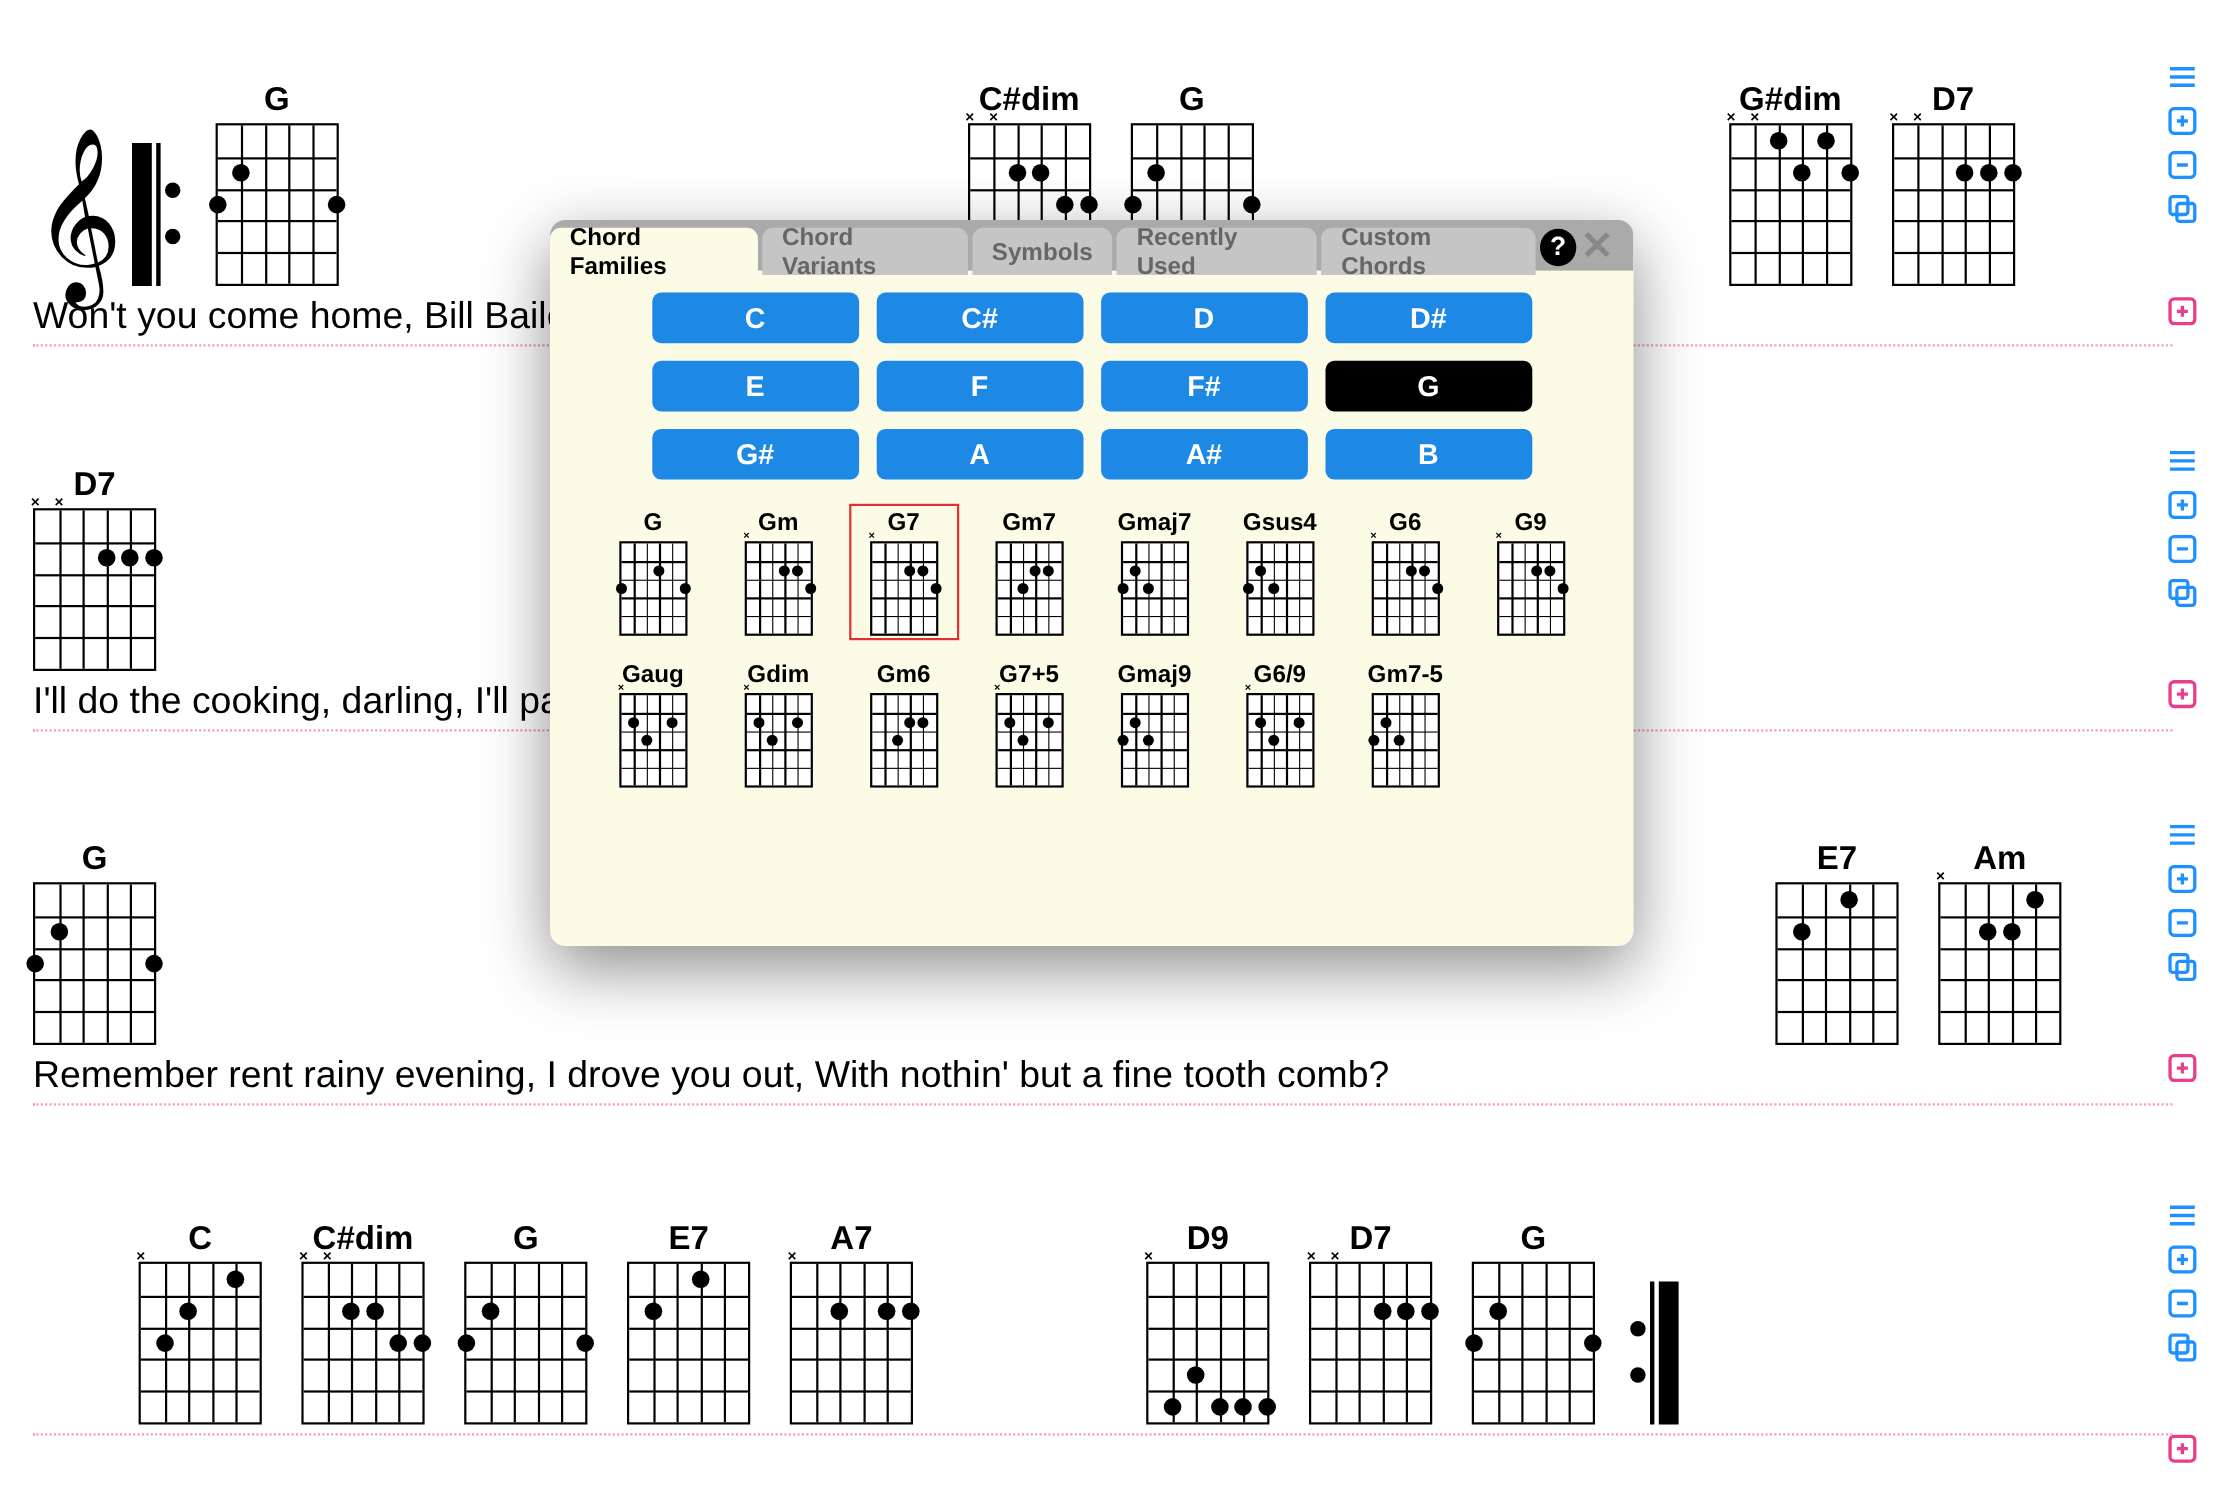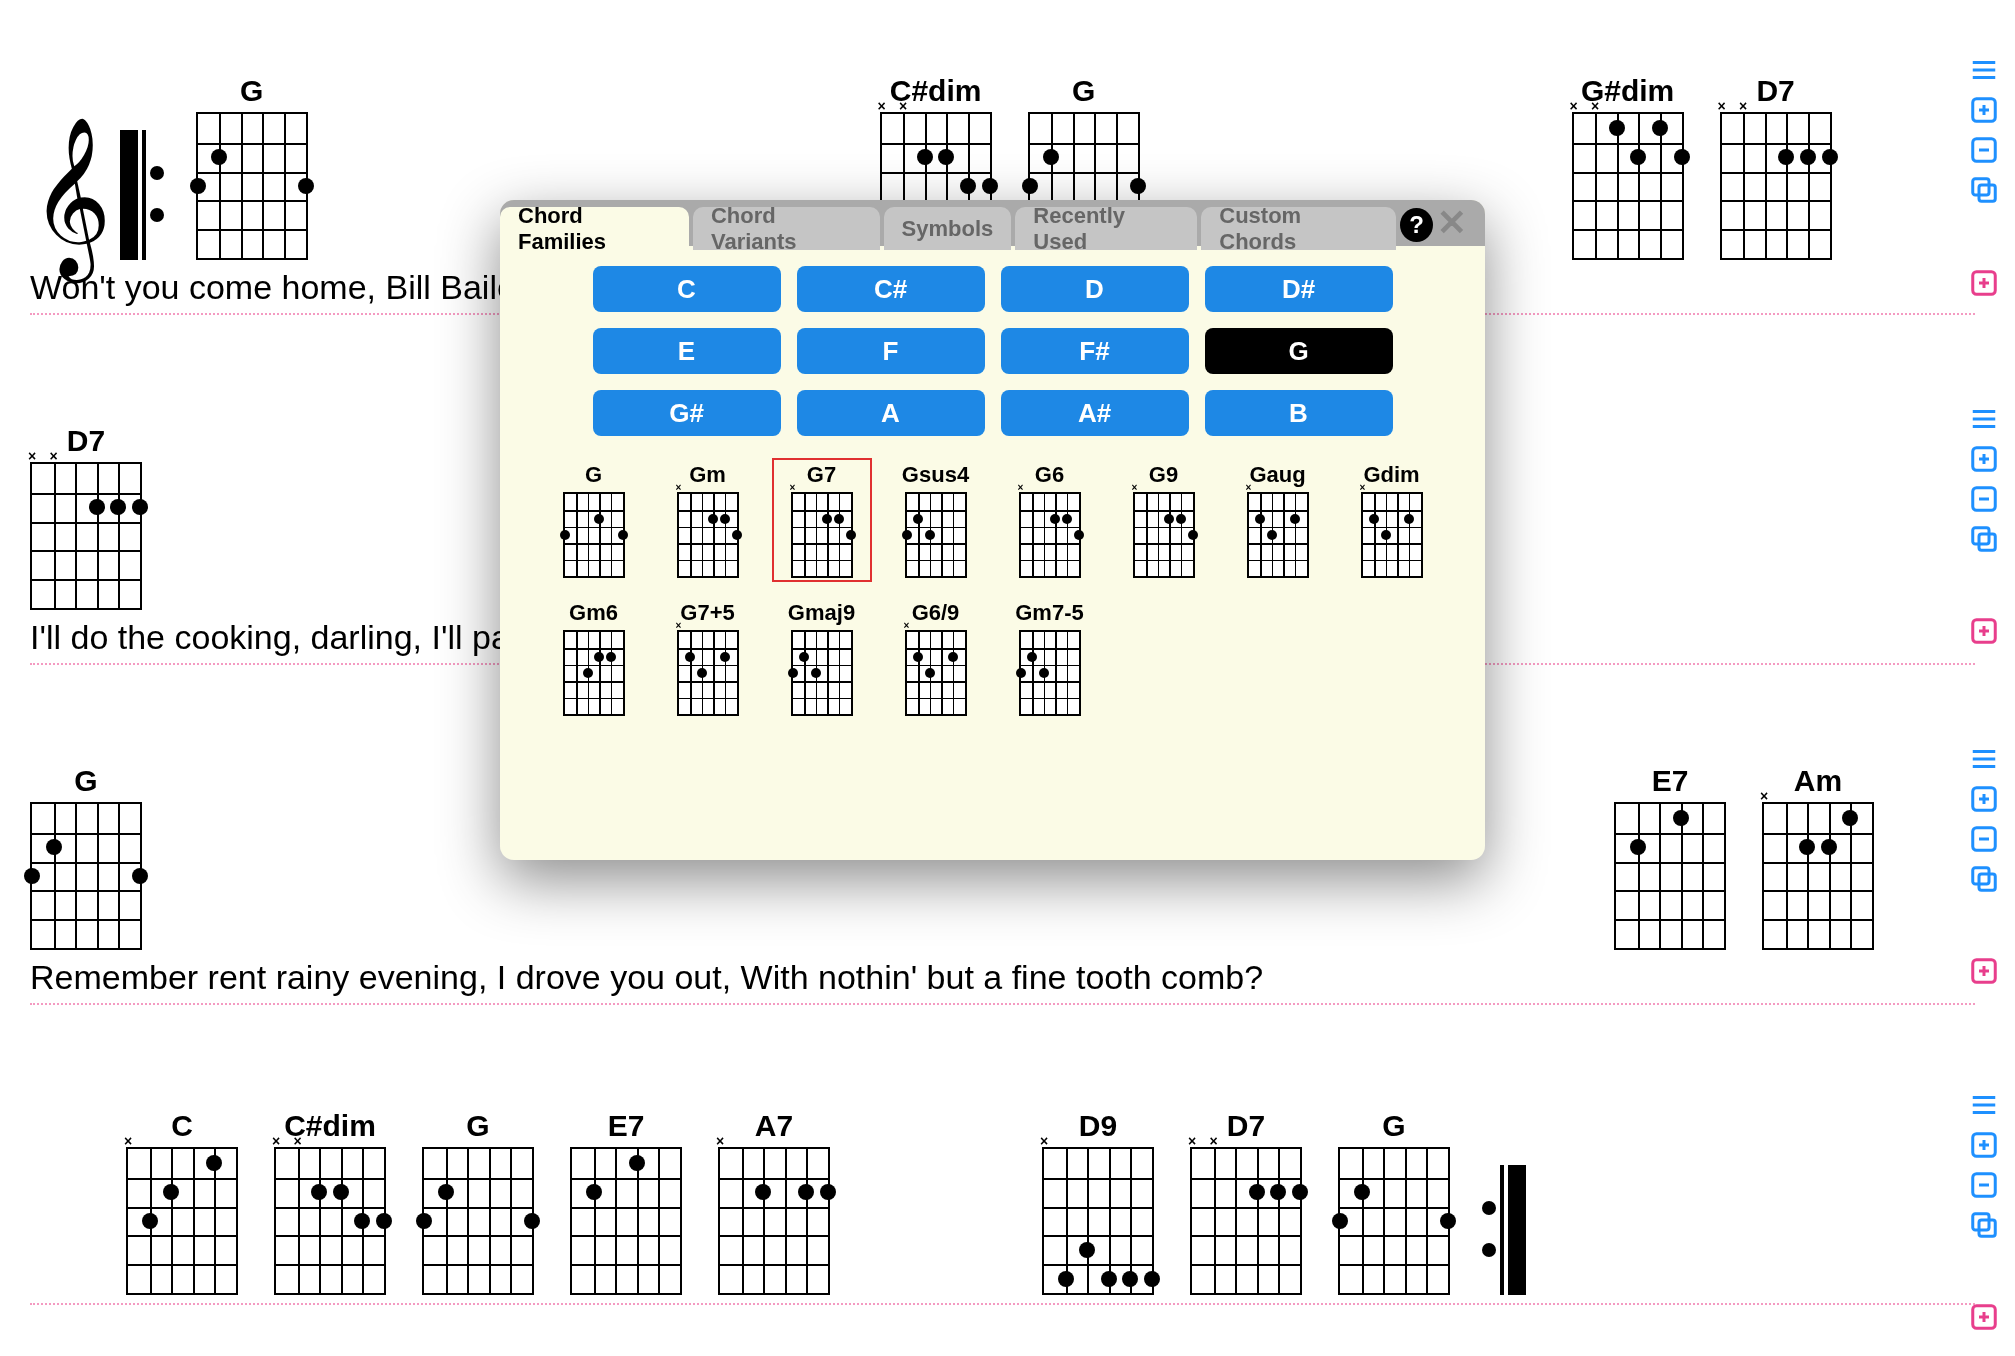--- a/index.html
+++ b/index.html
@@ -731,20 +731,52 @@
           <div class="fret f2"></div>
           <div class="fret f3"></div>
           <div class="fret f4"></div>
           <div class="dot" style="left: 100%; top: 50%;"></div>
           <div class="dot" style="left: 60%; top: 30%;"></div>
           <div class="dot" style="left: 80%; top: 30%;"></div>
           <div class="mute" style="left: 0%;">×</div>
         </div>
       </div>
       <div class="family-chord">
+        <div class="chord-name">Gm7</div>
+        <div class="fretboard small">
+          <div class="string s1"></div>
+          <div class="string s2"></div>
+          <div class="string s3"></div>
+          <div class="string s4"></div>
+          <div class="fret f1"></div>
+          <div class="fret f2"></div>
+          <div class="fret f3"></div>
+          <div class="fret f4"></div>
+          <div class="dot" style="left: 60%; top: 30%;"></div>
+          <div class="dot" style="left: 80%; top: 30%;"></div>
+          <div class="dot" style="left: 40%; top: 50%;"></div>
+        </div>
+      </div>
+      <div class="family-chord">
+        <div class="chord-name">Gmaj7</div>
+        <div class="fretboard small">
+          <div class="string s1"></div>
+          <div class="string s2"></div>
+          <div class="string s3"></div>
+          <div class="string s4"></div>
+          <div class="fret f1"></div>
+          <div class="fret f2"></div>
+          <div class="fret f3"></div>
+          <div class="fret f4"></div>
+          <div class="dot" style="left: 40%; top: 50%;"></div>
+          <div class="dot" style="left: 20%; top: 30%;"></div>
+          <div class="dot" style="left: 0%; top: 50%;"></div>
+        </div>
+      </div>
+      <div class="family-chord">
         <div class="chord-name">Gsus4</div>
         <div class="fretboard small">
           <div class="string s1"></div>
           <div class="string s2"></div>
           <div class="string s3"></div>
           <div class="string s4"></div>
           <div class="fret f1"></div>
           <div class="fret f2"></div>
           <div class="fret f3"></div>
           <div class="fret f4"></div>

